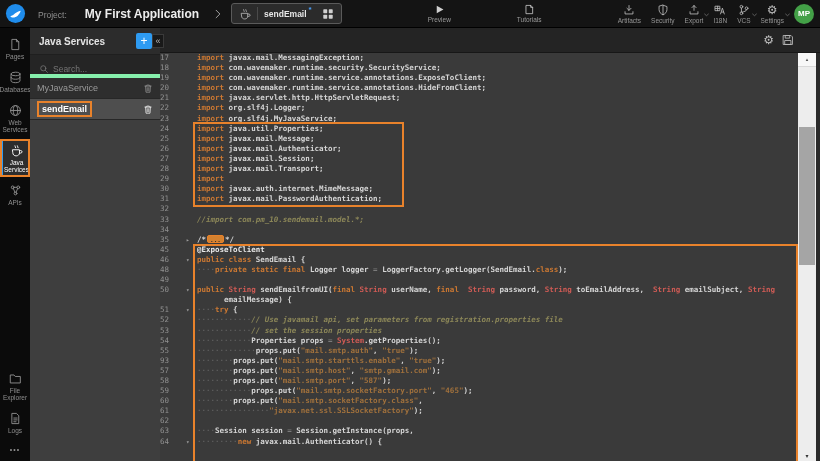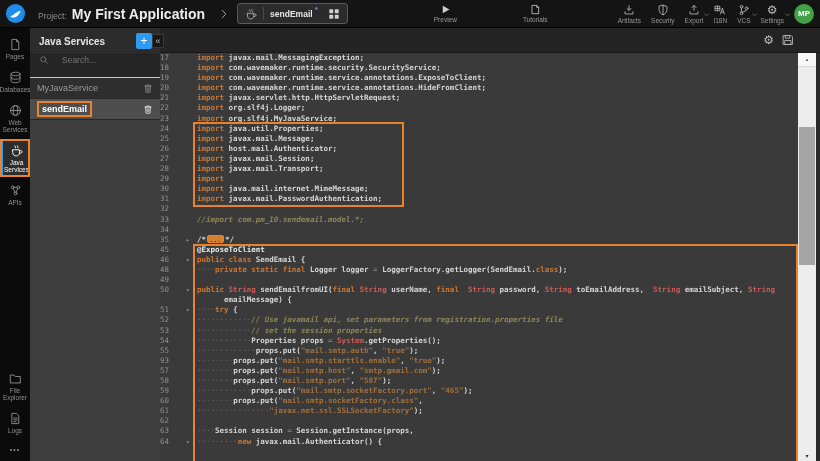--- a/index.html
+++ b/index.html
@@ -13,21 +13,21 @@
 svg{fill:none;stroke:currentColor;stroke-width:1;stroke-linecap:round;stroke-linejoin:round}
 svg .fill{fill:currentColor;stroke:none}
 .icn svg{width:12px;height:12px;display:block}
 .app{position:relative;width:820px;height:461px;display:flex;flex-direction:column}
 
 
 .top{height:28px;background:#141414;display:flex;align-items:center;flex:none;border-bottom:1px solid #000}
 .logo{width:30px;height:28px;display:flex;align-items:center;justify-content:center;cursor:pointer}
 .logo svg{width:21px;height:21px}
 .proj{margin-left:8px;font-size:8.5px;color:#8e8e8e;white-space:nowrap;cursor:default}
-.proj b{color:#ededed;font-size:14px;margin-left:5px}
+.proj b{color:#ededed;font-size:12px;margin-left:18px}
 .crumb{margin:0 10px 0 16px;color:#cfcfcf;display:flex}
 .tab{height:21px;background:#2b2b2b;border:1px solid #5a5a5a;border-radius:3px;display:flex;align-items:center;padding:0 7px;gap:6px;color:#e8e8e8;font-size:8.5px;font-weight:bold;cursor:pointer}
 .tab .icn{color:#b5b5b5}
 .tab .sep{width:1px;height:13px;background:#4a4a4a}
 .tab .dirty{color:#4da3ff;font-size:8px;margin-left:-4px;align-self:flex-start;line-height:11px}
 .hbtn{display:flex;flex-direction:column;align-items:center;gap:1px;color:#9a9a9a;font-size:6.5px;cursor:pointer}
 .hbtn .icn{color:#cfcfcf}
 .hbtn .icn svg{width:11px;height:11px}
 .preview{margin-left:86px}
 .tutorials{margin-left:66px}
@@ -47,21 +47,21 @@
 .side-item{display:flex;flex-direction:column;align-items:center;gap:2px;padding:5px 0 4px;margin-bottom:2px;color:#8f8f8f;cursor:pointer;font-size:6.5px;line-height:7px;text-align:center}
 .side-item .icn svg{width:13px;height:13px}
 .side-item.active{background:#2d2d2d;color:#fff;border-left:3px solid var(--accent-blue);outline:2px solid var(--highlight-orange);outline-offset:-2px}
 .side-spacer{flex:1}
 .side-more{color:#8f8f8f;text-align:center;font-size:7px;letter-spacing:1px;padding:6px 0 8px;cursor:pointer}
 
 
 .panel{width:130px;background:#3e3e3e;flex:none;display:flex;flex-direction:column}
 .panel-head{height:27px;background:#2c2c2c;display:flex;align-items:center;padding:0 5px 0 9px;color:#e4e4e4;font-size:10px;font-weight:bold;border-bottom:1px solid #1f1f1f}
 .add-btn{width:16px;height:16px;background:var(--accent-blue);color:#fff;border:none;border-radius:2px;font-size:12px;line-height:13px;text-align:center;cursor:pointer;margin-right:3px;font-family:inherit}
-.search{height:23px;background:#252525;display:flex;align-items:flex-start;gap:13px;padding:0 9px;border-bottom:1px solid #86efac;color:#7d7d7d}
+.search{height:23px;background:#252525;display:flex;align-items:flex-end;gap:4px;padding:0 9px;border-bottom:4px solid #86efac;color:#7d7d7d}
 .search .icn svg{width:10px;height:10px}
 .search input{background:transparent;border:none;outline:none;color:#aaa;font-size:8.5px;width:86px;font-family:inherit}
 .search input::placeholder{color:#757575}
 .svc-row{height:21px;display:flex;align-items:center;padding:0 7px;background:#2e2e2e;border-bottom:1px solid #272727;color:#9a9a9a;font-size:9px;cursor:pointer}
 .svc-row.selected{background:#4e4e4e;color:#fff}
 .hl-pill{border:2px solid var(--highlight-orange);padding:0 3px;line-height:12px;display:inline-block;font-weight:bold}
 .trash{color:inherit;display:flex;cursor:pointer}
 .trash svg{width:10px;height:11px}
 
 
@@ -354,25 +354,25 @@
       <div class="code" id="code">
           <div class="crow"><span class="ln">17</span><span class="fold"></span><span class="seg-kw">import</span><span class="seg-pl"> javax.mail.MessagingException;</span></div>
           <div class="crow"><span class="ln">18</span><span class="fold"></span><span class="seg-kw">import</span><span class="seg-pl"> com.wavemaker.runtime.security.SecurityService;</span></div>
           <div class="crow"><span class="ln">19</span><span class="fold"></span><span class="seg-kw">import</span><span class="seg-pl"> com.wavemaker.runtime.service.annotations.ExposeToClient;</span></div>
           <div class="crow"><span class="ln">20</span><span class="fold"></span><span class="seg-kw">import</span><span class="seg-pl"> com.wavemaker.runtime.service.annotations.HideFromClient;</span></div>
           <div class="crow"><span class="ln">21</span><span class="fold"></span><span class="seg-kw">import</span><span class="seg-pl"> javax.servlet.http.HttpServletRequest;</span></div>
           <div class="crow"><span class="ln">22</span><span class="fold"></span><span class="seg-kw">import</span><span class="seg-pl"> org.slf4j.Logger;</span></div>
           <div class="crow"><span class="ln">23</span><span class="fold"></span><span class="seg-kw">import</span><span class="seg-pl"> org.slf4j.MyJavaService;</span></div>
           <div class="crow"><span class="ln">24</span><span class="fold"></span><span class="seg-kw">import</span><span class="seg-pl"> java.util.Properties;</span></div>
           <div class="crow"><span class="ln">25</span><span class="fold"></span><span class="seg-kw">import</span><span class="seg-pl"> javax.mail.Message;</span></div>
-          <div class="crow"><span class="ln">26</span><span class="fold"></span><span class="seg-kw">import</span><span class="seg-pl"> host.mail.Authenticator;</span></div>
+          <div class="crow"><span class="ln">26</span><span class="fold"></span><span class="seg-kw">import</span><span class="seg-pl"> javax.mail.Authenticator;</span></div>
           <div class="crow"><span class="ln">27</span><span class="fold"></span><span class="seg-kw">import</span><span class="seg-pl"> javax.mail.Session;</span></div>
           <div class="crow"><span class="ln">28</span><span class="fold"></span><span class="seg-kw">import</span><span class="seg-pl"> javax.mail.Transport;</span></div>
           <div class="crow"><span class="ln">29</span><span class="fold"></span><span class="seg-kw">import</span></div>
-          <div class="crow"><span class="ln">30</span><span class="fold"></span><span class="seg-kw">import</span><span class="seg-pl"> java.mail.internet.MimeMessage;</span></div>
+          <div class="crow"><span class="ln">30</span><span class="fold"></span><span class="seg-kw">import</span><span class="seg-pl"> javax.auth.internet.MimeMessage;</span></div>
           <div class="crow"><span class="ln">31</span><span class="fold"></span><span class="seg-kw">import</span><span class="seg-pl"> javax.mail.PasswordAuthentication;</span></div>
           <div class="crow"><span class="ln">32</span><span class="fold"></span></div>
           <div class="crow"><span class="ln">33</span><span class="fold"></span><span class="seg-cmt">//import com.pm_10.sendemail.model.*;</span></div>
           <div class="crow"><span class="ln">34</span><span class="fold"></span></div>
           <div class="crow"><span class="ln">35</span><span class="fold">▸</span><span class="seg-pl">/*</span><span class="seg-badge">...</span><span class="seg-pl">*/</span></div>
           <div class="crow"><span class="ln">45</span><span class="fold"></span><span class="seg-ann">@ExposeToClient</span></div>
           <div class="crow"><span class="ln">46</span><span class="fold">▾</span><span class="seg-kw">public class </span><span class="seg-pl">SendEmail {</span></div>
           <div class="crow"><span class="ln">48</span><span class="fold"></span><span class="seg-ws">····</span><span class="seg-kw">private static final </span><span class="seg-pl">Logger logger </span><span class="seg-op">= </span><span class="seg-pl">LoggerFactory.getLogger(SendEmail.</span><span class="seg-kw">class</span><span class="seg-pl">);</span></div>
           <div class="crow"><span class="ln">49</span><span class="fold"></span></div>
           <div class="crow"><span class="ln">50</span><span class="fold">▾</span><span class="seg-kw">public </span><span class="seg-ty">String </span><span class="seg-pl">sendEmailfromUI(</span><span class="seg-kw">final </span><span class="seg-ty">String </span><span class="seg-pl">userName, </span><span class="seg-kw">final  </span><span class="seg-ty">String </span><span class="seg-pl">password, </span><span class="seg-ty">String </span><span class="seg-pl">toEmailAddress,  </span><span class="seg-ty">String </span><span class="seg-pl">emailSubject, </span><span class="seg-ty">String</span></div>

